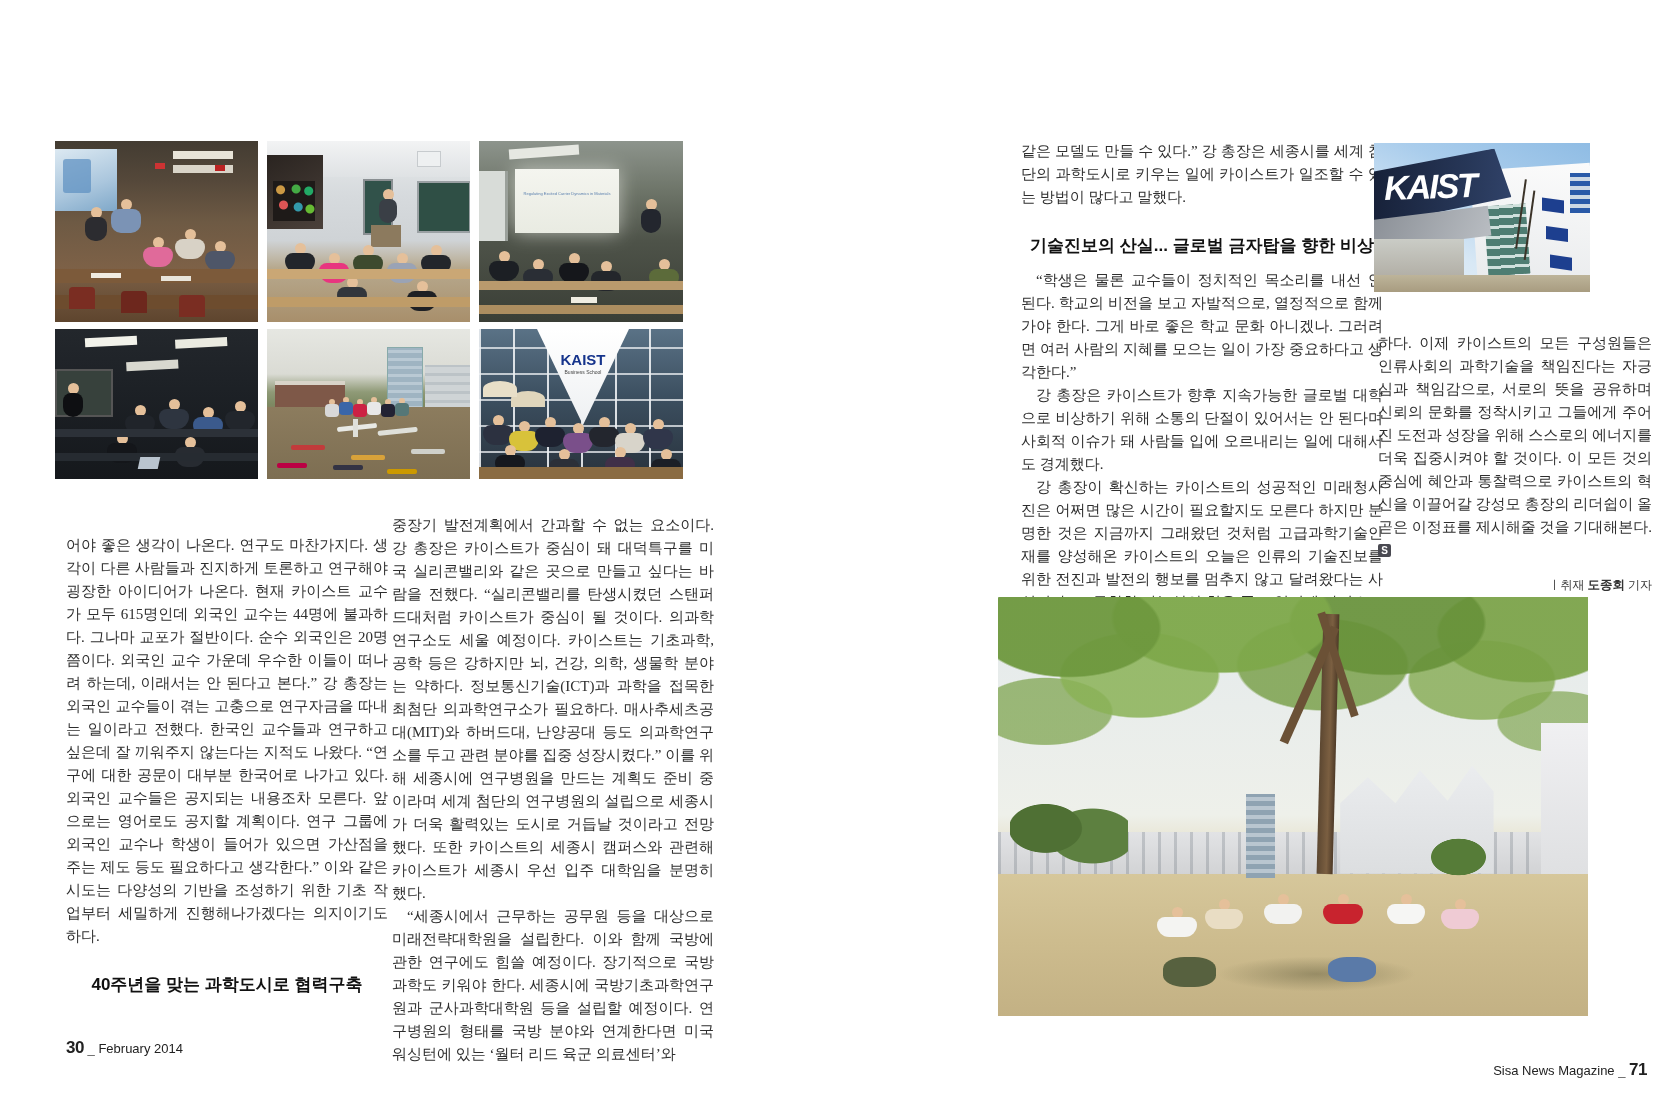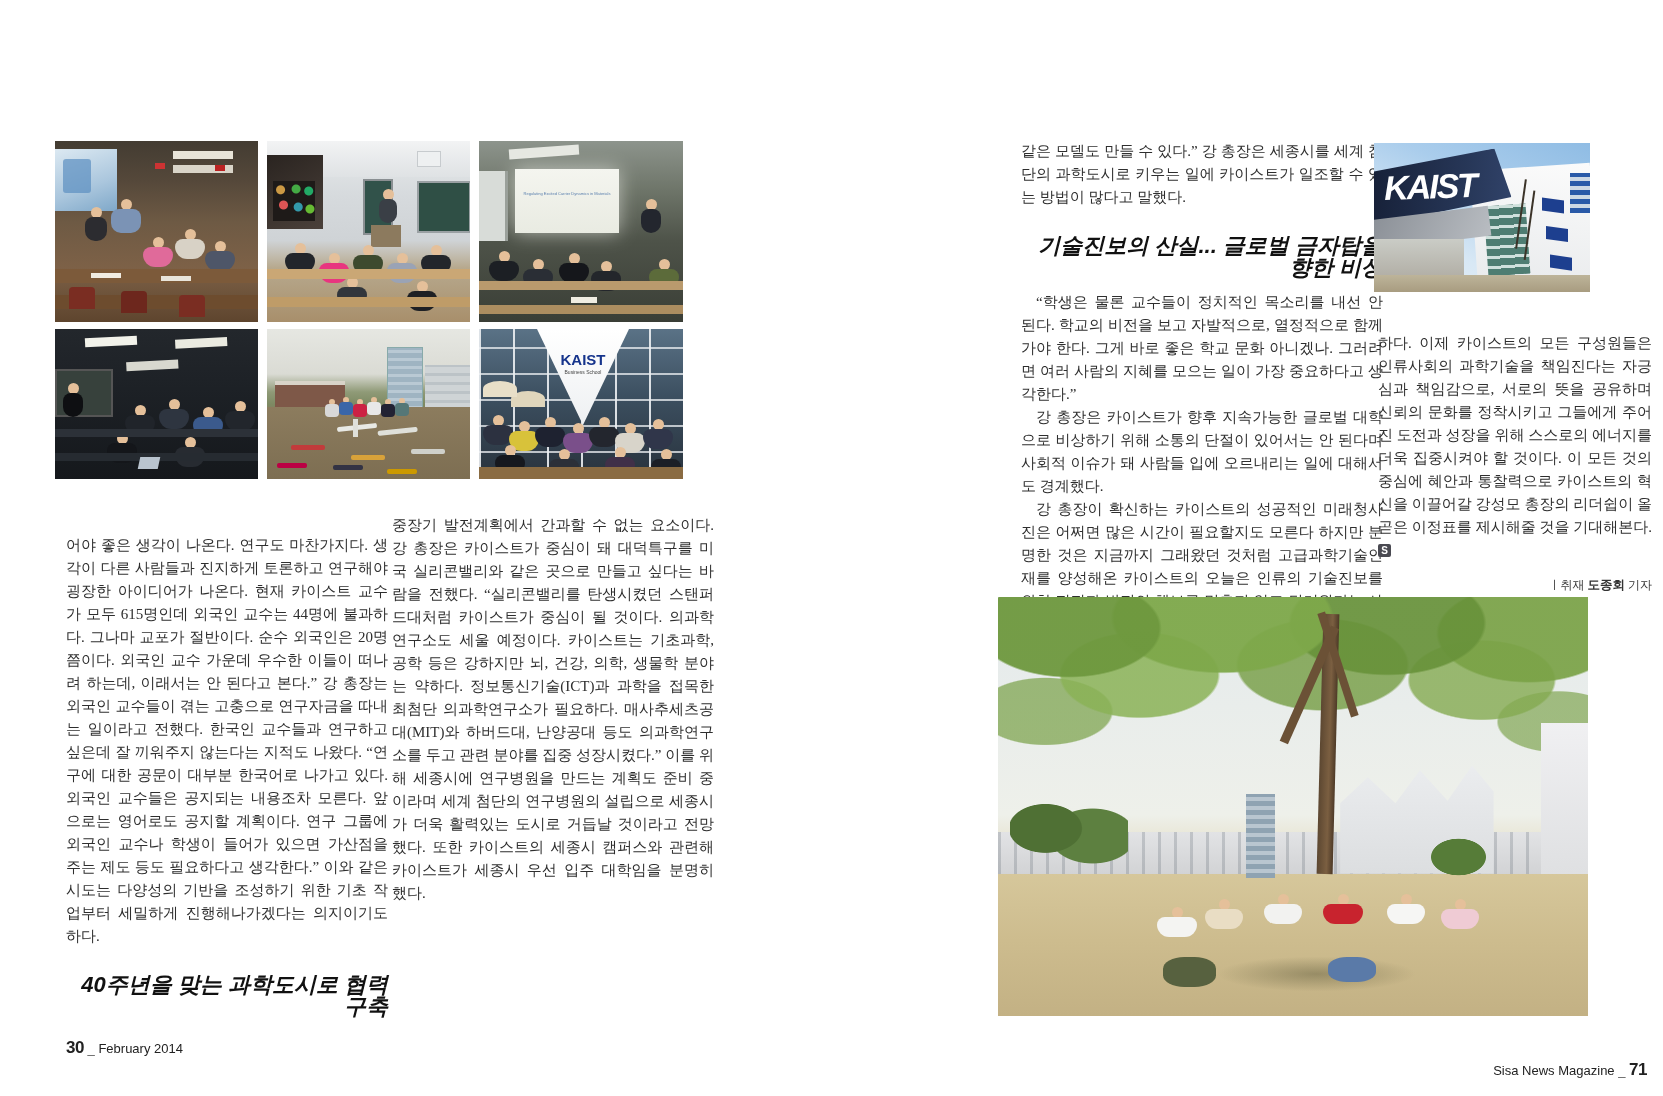--- a/index.html
+++ b/index.html
@@ -6,22 +6,22 @@
   .canvas{position:relative;width:1663px;height:1096px;background:#ffffff;overflow:hidden;
           font-family:"Liberation Serif",serif;color:#2a2a2a;}
   .photo{position:absolute;overflow:hidden;background:#888;}
   .photo *{position:absolute;}
   
   .col{position:absolute;font-size:15px;line-height:23px;text-align:justify;
        word-break:break-all;color:#2e2e2e;}
   .col p{margin:0 0 0 0;}
   .col p + p{margin-top:0;}
   .col p.indent{text-indent:15px;}
-  h2.subhead{font-family:"Liberation Sans",sans-serif;font-weight:bold;font-size:22px;
-       color:#111;margin:26px 0 12px 0;line-height:22px;text-align:right;font-style:italic;}
+  h2.subhead{font-family:"Liberation Sans",sans-serif;font-weight:bold;font-size:17px;
+       color:#111;margin:26px 0 12px 0;line-height:22px;text-align:center;}
   .byline{margin-top:12px;text-align:right;font-size:12px;color:#333;}
   .byline b{font-size:12.5px;}
   .endmark{display:inline-block;width:13px;height:13px;background:#4a4a52;color:#fff;
        font-family:"Liberation Sans",sans-serif;font-size:10px;font-weight:bold;line-height:13px;
        text-align:center;vertical-align:1px;border-radius:2px;}
   .footer{position:absolute;font-family:"Liberation Sans",sans-serif;color:#222;font-size:13px;}
   .footer .pagenum{font-size:17px;font-weight:bold;letter-spacing:-0.5px;}
   .footer .sep{color:#555;}
   
   .pp{position:absolute;width:30px;height:40px;}
@@ -162,20 +162,21 @@
     <div style="left:0;top:138px;width:100%;height:12px;background:#8a6b42;"></div>
   </div>
 
   <div class="col" style="left:66px;top:534px;width:322px;">
     <p>어야 좋은 생각이 나온다. 연구도 마찬가지다. 생각이 다른 사람들과 진지하게 토론하고 연구해야 굉장한 아이디어가 나온다. 현재 카이스트 교수가 모두 615명인데 외국인 교수는 44명에 불과하다. 그나마 교포가 절반이다. 순수 외국인은 20명쯤이다. 외국인 교수 가운데 우수한 이들이 떠나려 하는데, 이래서는 안 된다고 본다.” 강 총장는 외국인 교수들이 겪는 고충으로 연구자금을 따내는 일이라고 전했다. 한국인 교수들과 연구하고 싶은데 잘 끼워주지 않는다는 지적도 나왔다. “연구에 대한 공문이 대부분 한국어로 나가고 있다. 외국인 교수들은 공지되는 내용조차 모른다. 앞으로는 영어로도 공지할 계획이다. 연구 그룹에 외국인 교수나 학생이 들어가 있으면 가산점을 주는 제도 등도 필요하다고 생각한다.” 이와 같은 시도는 다양성의 기반을 조성하기 위한 기초 작업부터 세밀하게 진행해나가겠다는 의지이기도 하다.</p>
     <h2 class="subhead">40주년을 맞는 과학도시로 협력구축</h2>
   </div>
 
   <div class="col" style="left:392px;top:514px;width:322px;">
     <p>중장기 발전계획에서 간과할 수 없는 요소이다. 강 총장은 카이스트가 중심이 돼 대덕특구를 미국 실리콘밸리와 같은 곳으로 만들고 싶다는 바람을 전했다. “실리콘밸리를 탄생시켰던 스탠퍼드대처럼 카이스트가 중심이 될 것이다. 의과학연구소도 세울 예정이다. 카이스트는 기초과학, 공학 등은 강하지만 뇌, 건강, 의학, 생물학 분야는 약하다. 정보통신기술(ICT)과 과학을 접목한 최첨단 의과학연구소가 필요하다. 매사추세츠공대(MIT)와 하버드대, 난양공대 등도 의과학연구소를 두고 관련 분야를 집중 성장시켰다.” 이를 위해 세종시에 연구병원을 만드는 계획도 준비 중이라며 세계 첨단의 연구병원의 설립으로 세종시가 더욱 활력있는 도시로 거듭날 것이라고 전망했다. 또한 카이스트의 세종시 캠퍼스와 관련해 카이스트가 세종시 우선 입주 대학임을 분명히 했다.</p>
+    <p class="indent">“세종시에서 근무하는 공무원 등을 대상으로 미래전략대학원을 설립한다. 이와 함께 국방에 관한 연구에도 힘쓸 예정이다. 장기적으로 국방과학도 키워야 한다. 세종시에 국방기초과학연구원과 군사과학대학원 등을 설립할 예정이다. 연구병원의 형태를 국방 분야와 연계한다면 미국 워싱턴에 있는 ‘월터 리드 육군 의료센터’와</p>
   </div>
 
   <div class="footer" style="left:66px;top:1038px;">
     <span class="pagenum">30</span>
     <span class="sep">_</span>
     <span>February 2014</span>
   </div>
 
   <div class="col" style="left:985px;top:140px;width:362px;margin-left:36px;">
     <p>같은 모델도 만들 수 있다.” 강 총장은 세종시를 세계 첨단의 과학도시로 키우는 일에 카이스트가 일조할 수 있는 방법이 많다고 말했다.</p>

